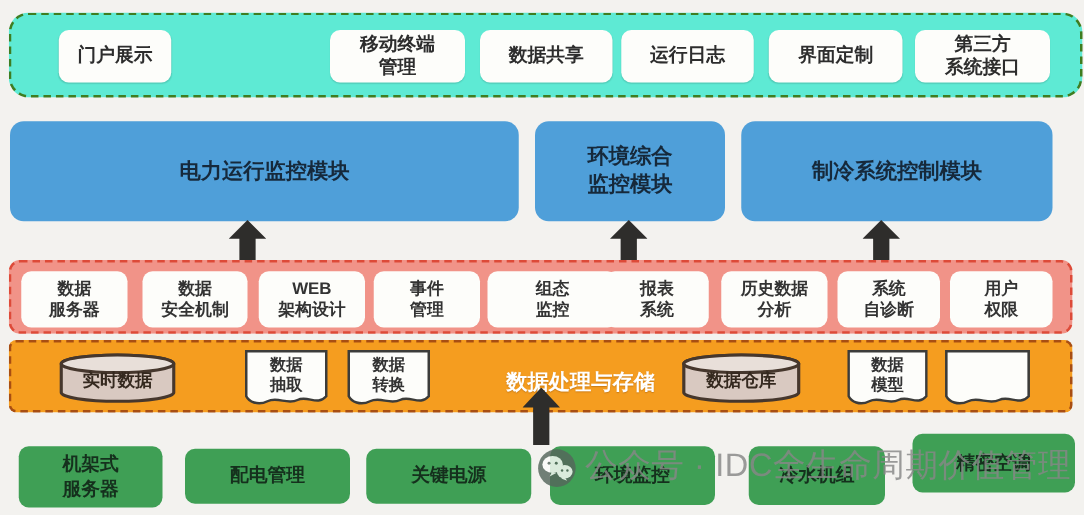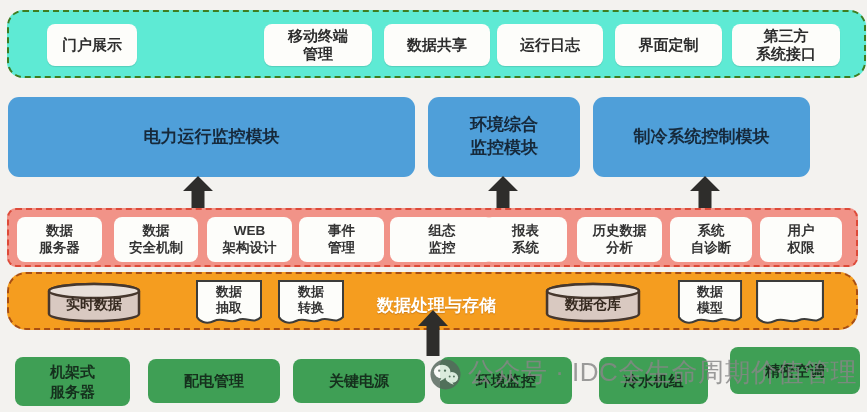--- a/index.html
+++ b/index.html
@@ -31,24 +31,24 @@
     left:7px;top:208px;width:851px;height:59px;
     background:#f19388;border:2px dashed #dd4a38;border-radius:9px;
   }
   .platform-box{
     top:7px;height:45px;background:#fdfdfa;border-radius:8px;
     display:flex;align-items:center;justify-content:center;
     font-size:13.5px;font-weight:600;color:#333;line-height:1.25;
   }
   .data-layer{
     left:7px;top:272px;width:851px;height:58px;
-    background:#f59d1f;border:2px dashed #a84e12;border-radius:19px;
+    background:#f59d1f;border:2px dashed #a84e12;border-radius:6px;
   }
   .data-title{
-    top:20px;font-size:17px;font-weight:bold;color:#fff;text-align:center;
+    top:20px;font-size:17px;font-weight:bold;color:#fff;text-align:right;
     text-shadow:0 1px 1px rgba(120,60,0,.35);
   }
   .cyl{top:8px;height:41px;}
   .cyl .lbl{
     position:absolute;left:0;right:0;top:14px;
     font-size:14px;font-weight:bold;color:#35291f;
   }
   .doc{top:5px;height:48px;}
   .doc .lbl{
     position:absolute;left:0;right:0;top:5px;
@@ -80,21 +80,21 @@
   <div class="abs portal-box lbl" style="left:375px;width:106px">数据共享</div>
   <div class="abs portal-box lbl" style="left:488px;width:106px">运行日志</div>
   <div class="abs portal-box lbl" style="left:606px;width:107px">界面定制</div>
   <div class="abs portal-box lbl" style="left:723px;width:108px">第三方
 系统接口</div>
 </div>
 
 <div class="abs module-box lbl" style="left:8px;width:407px">电力运行监控模块</div>
 <div class="abs module-box lbl" style="left:428px;width:152px">环境综合
 监控模块</div>
-<div class="abs module-box lbl" style="left:593px;width:217px">制冷系统控制模块</div>
+<div class="abs module-box lbl" style="left:593px;width:249px">制冷系统控制模块</div>
 
 <svg class="abs arrow-svg" style="left:183px;top:176px" width="30" height="33">
     <path d="M15 0 L30 15 L21.5 15 L21.5 33 L8.5 33 L8.5 15 L0 15 Z" fill="#2e2d2b"></path>
   </svg>
 <svg class="abs arrow-svg" style="left:488px;top:176px" width="30" height="33">
     <path d="M15 0 L30 15 L21.5 15 L21.5 33 L8.5 33 L8.5 15 L0 15 Z" fill="#2e2d2b"></path>
   </svg>
 <svg class="abs arrow-svg" style="left:690px;top:176px" width="30" height="33">
     <path d="M15 0 L30 15 L21.5 15 L21.5 33 L8.5 33 L8.5 15 L0 15 Z" fill="#2e2d2b"></path>
   </svg>

